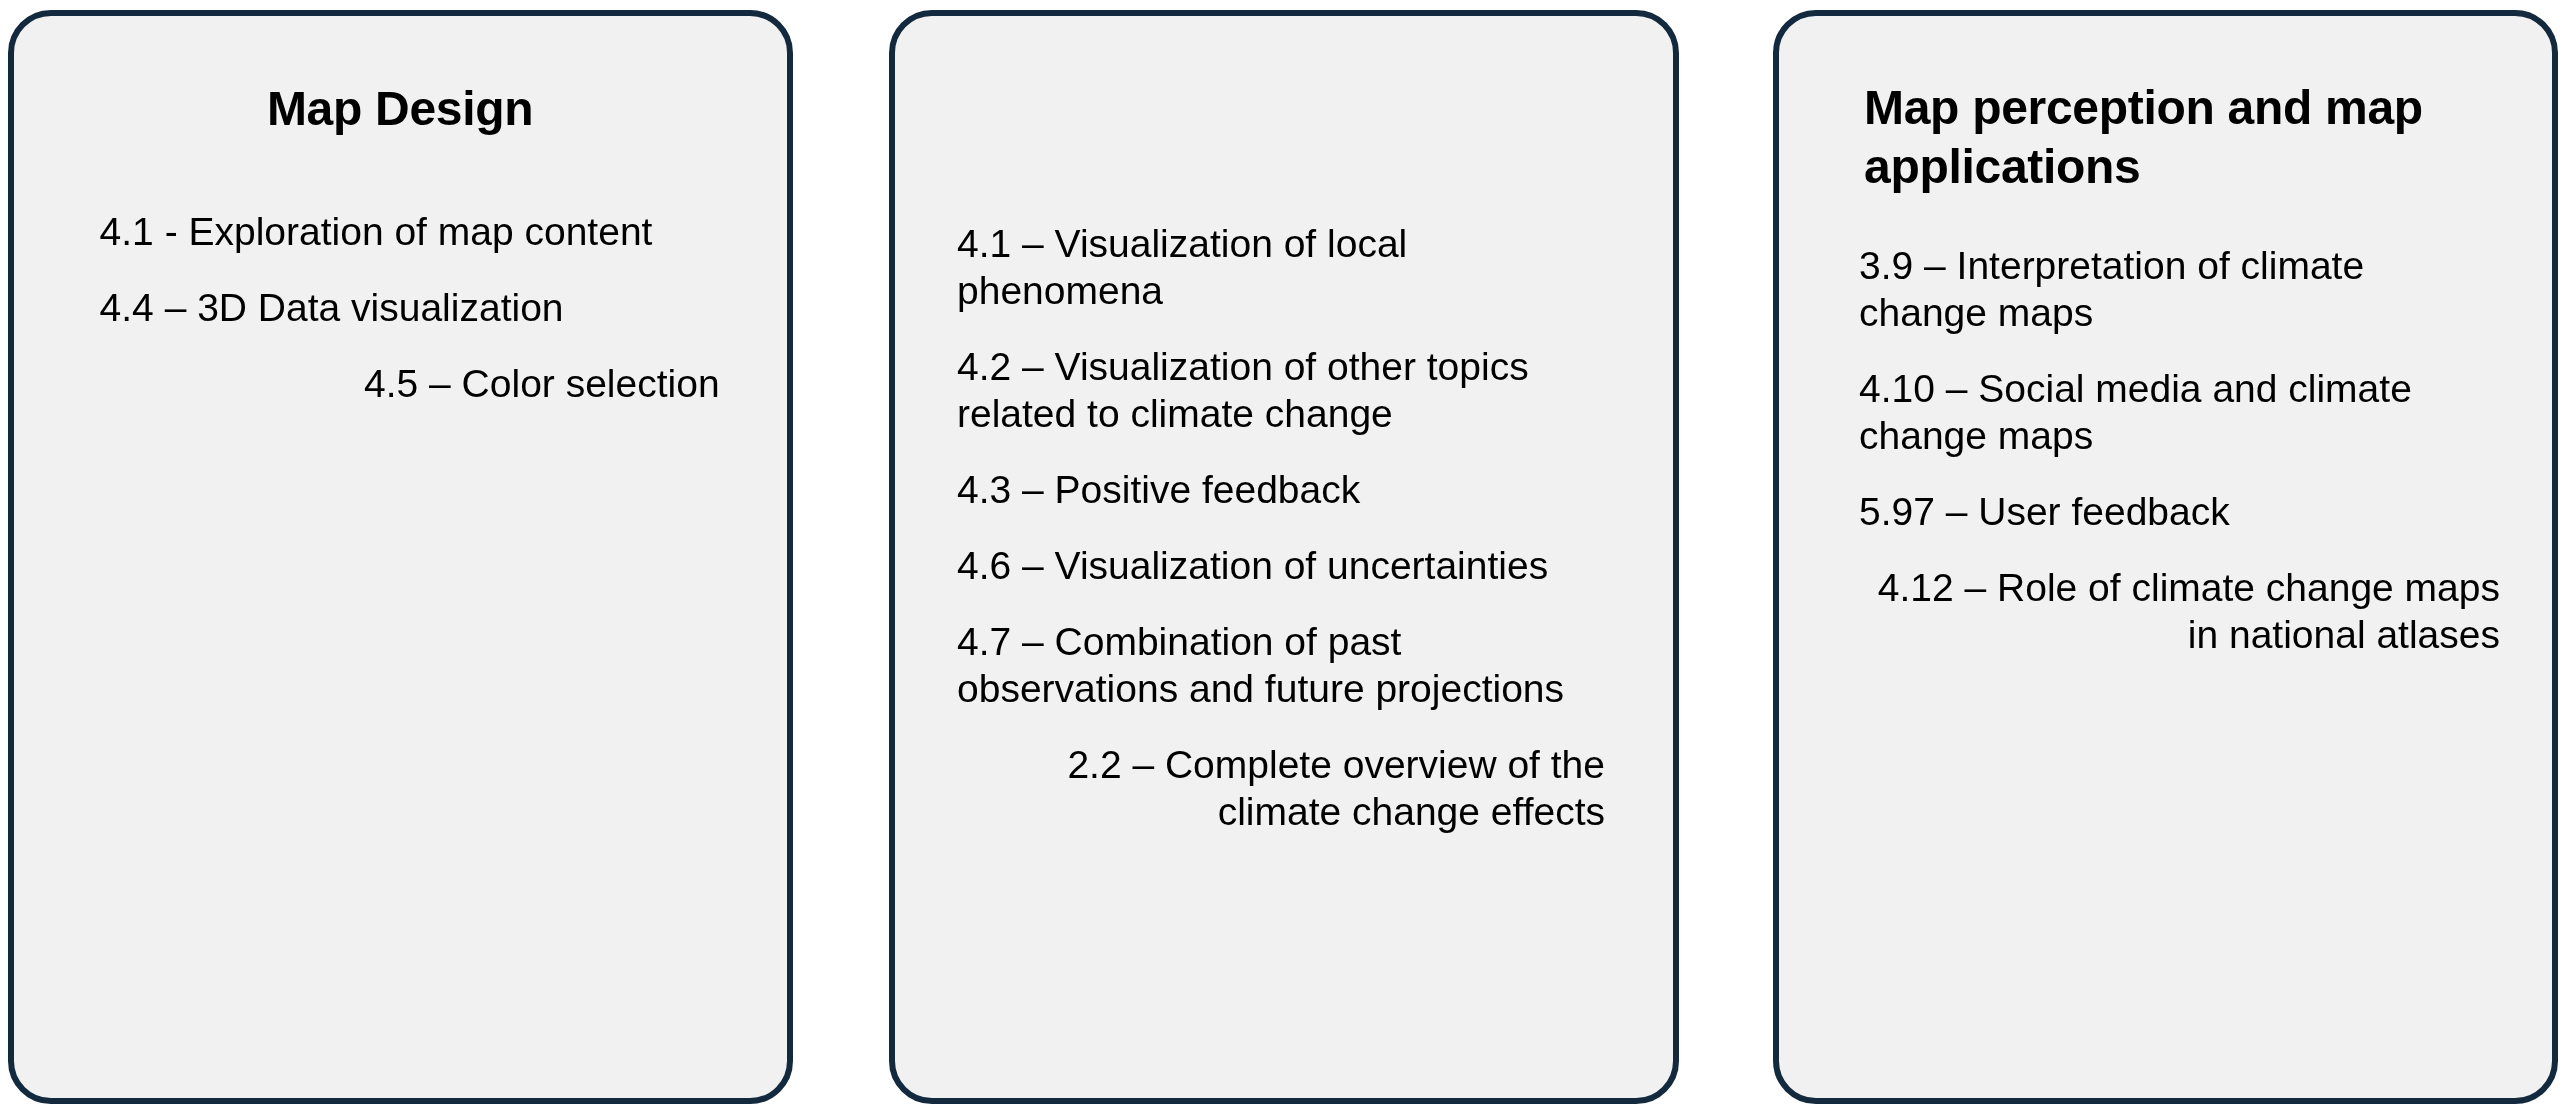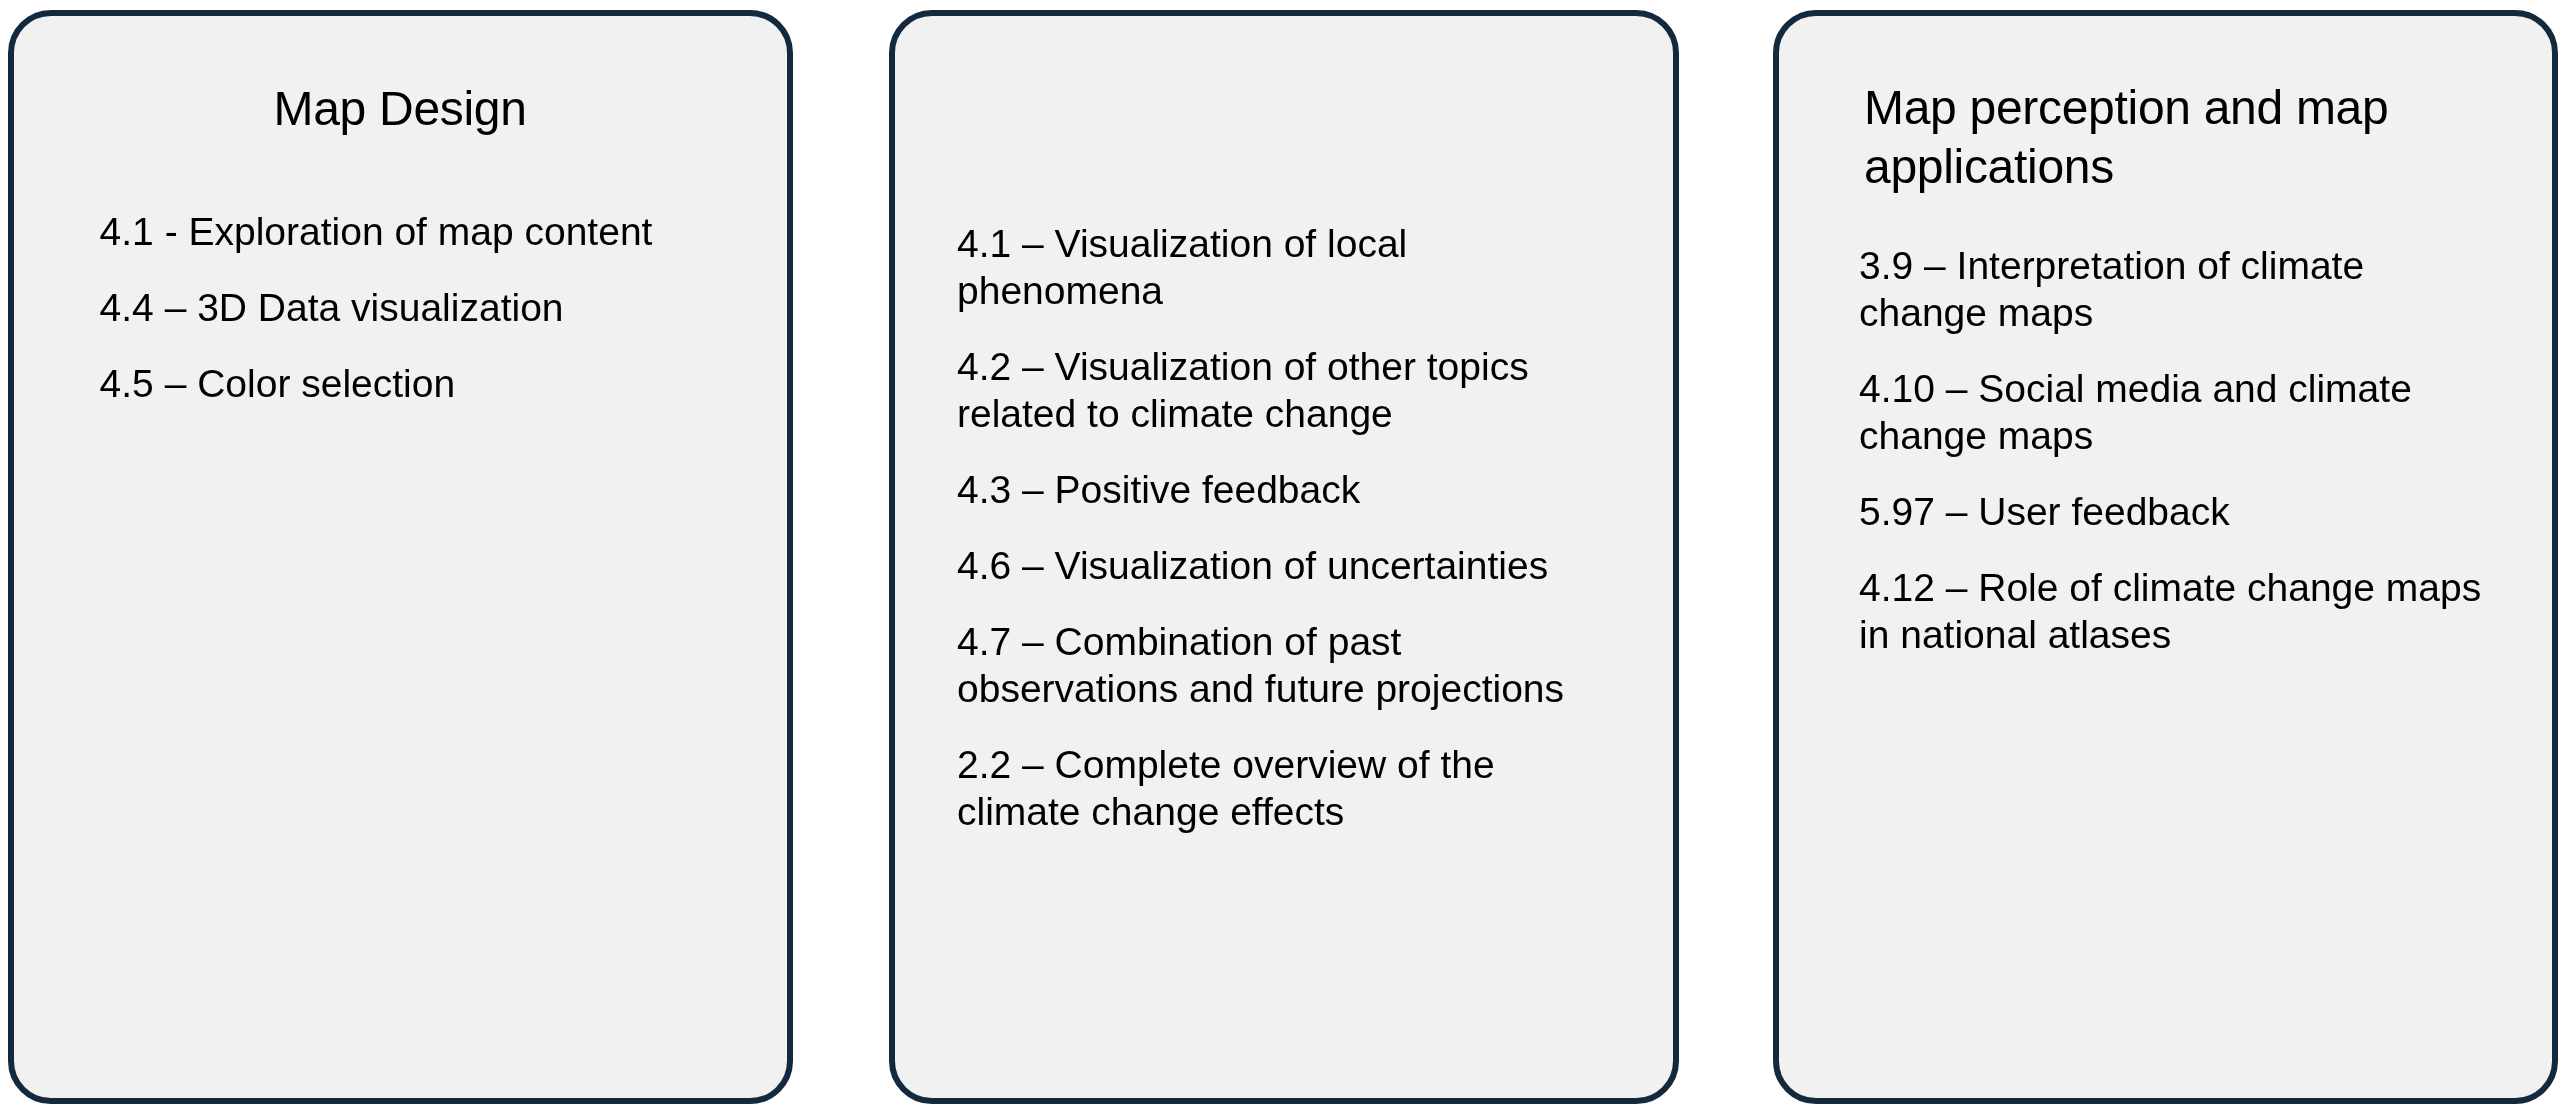--- a/index.html
+++ b/index.html
@@ -48,21 +48,21 @@
   
   .card-3 {
     left: 1773px;
     top: 9.6px;
     width: 785px;
     height: 1094px;
     padding-left: 33px;
   }
 
   .card-title {
-    font-weight: normal;
+    font-weight: bold;
     color: #000000;
     font-size: 48px;
     line-height: 59px;
     letter-spacing: -0.3px;
   }
 
   .card-1 .card-title {
     position: absolute;
     left: 0;
     right: 0;
@@ -107,20 +107,21 @@
     left: 80px;
     top: 226px;
     width: 641px;
   }
 
   .item {
     margin: 0 0 29px 0;
   }
   .item:last-child {
     margin-bottom: 0;
+    text-align: right;
   }
 </style>
 </head>
 <body>
 
 <div class="board">
 
   <div class="card card-1">
     <div class="card-title">Map Design</div>
     <div class="item-list">

